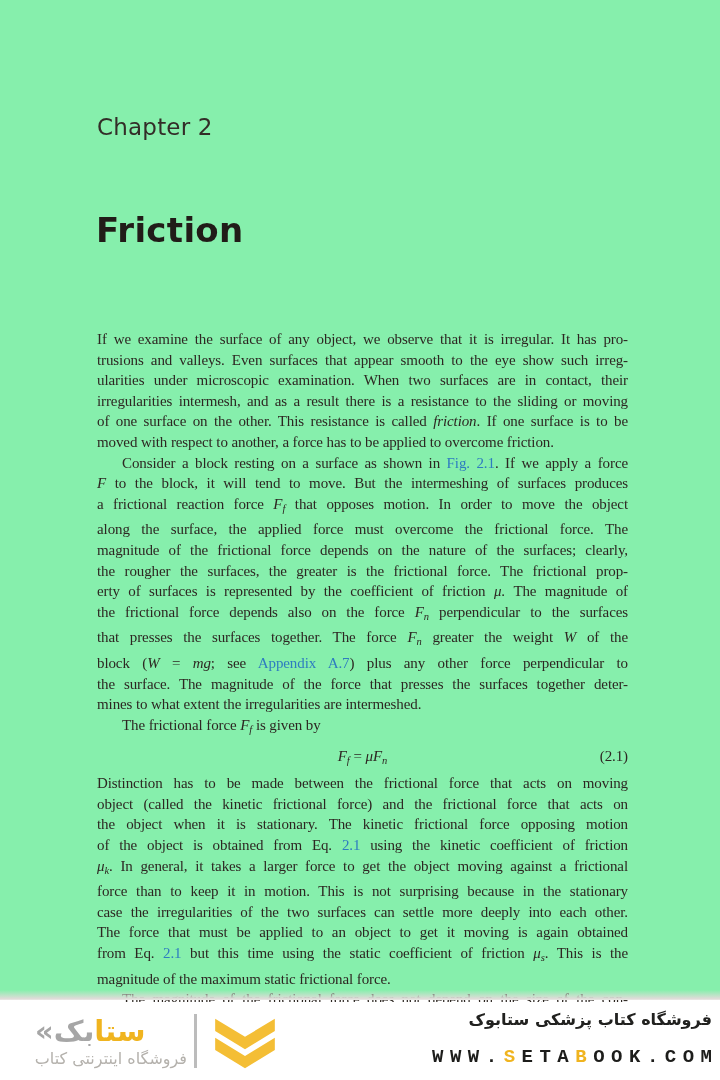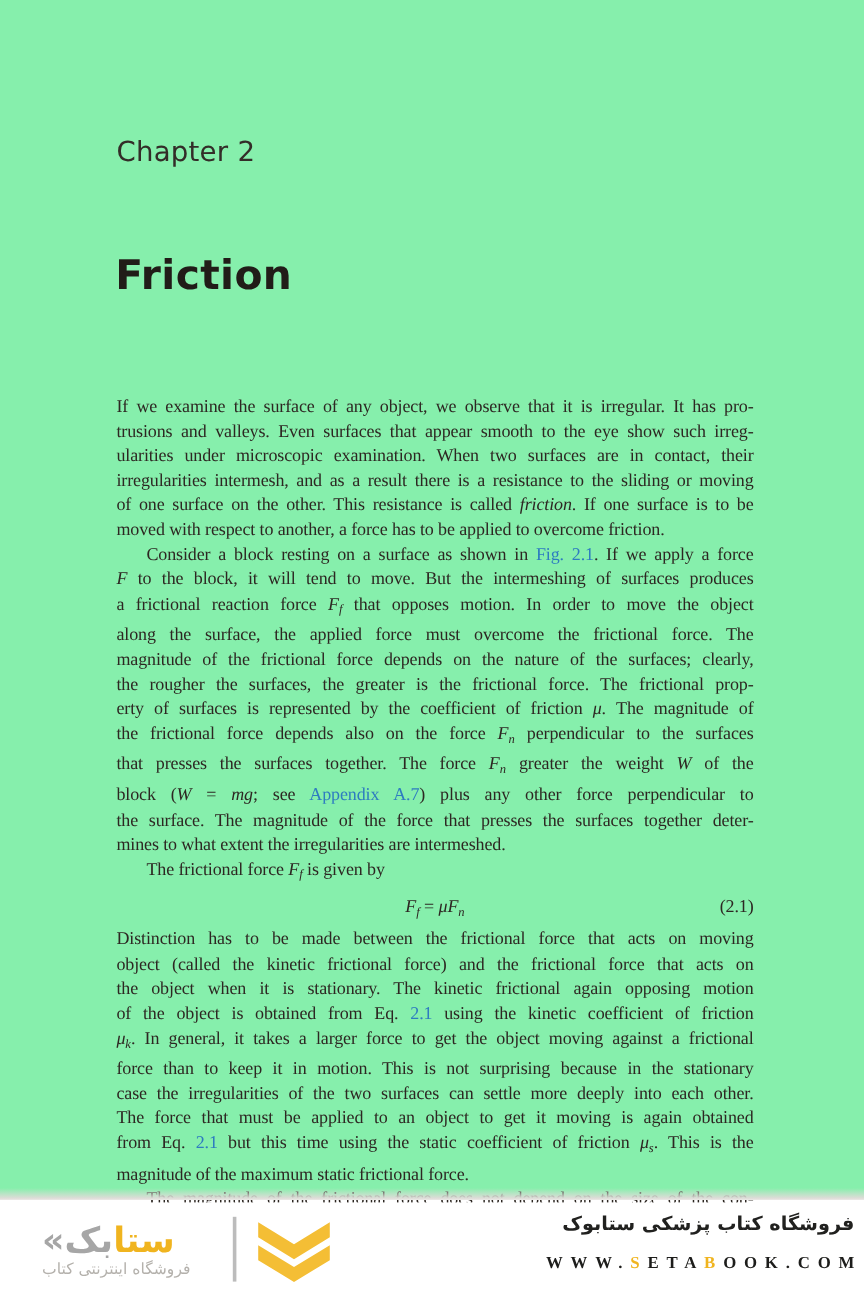--- a/index.html
+++ b/index.html
@@ -81,21 +81,21 @@
   .logo-wordmark {
     font-family: "DejaVu Sans", sans-serif;
     font-size: 29px;
     font-weight: 700;
     line-height: 32px;
     direction: rtl;
     white-space: nowrap;
   }
   .logo-tagline {
     font-family: "DejaVu Sans", sans-serif;
-    font-size: 13px;
+    font-size: 16px;
     color: #b4b1ac;
     direction: rtl;
     margin-top: 2px;
     white-space: nowrap;
   }
   .logo-divider {
     width: 3px; height: 54px;
     background: #bcbcbc;
     margin: 0 9px 0 7px;
   }
@@ -108,22 +108,22 @@
   .store-line {
     font-family: "DejaVu Sans", sans-serif;
     font-size: 16px;
     font-weight: 700;
     color: #21211f;
     direction: rtl;
     margin-bottom: 17px;
     white-space: nowrap;
   }
   .website-url {
-    font-family: Liberation Serif, serif;
-    font-size: 14px;
+    font-family: Liberation Mono, monospace;
+    font-size: 19px;
     font-weight: 700;
     letter-spacing: 6.5px;
     margin-right: -6.5px;
     color: #1d1d1b;
     white-space: nowrap;
   }
   .c-y { color: #f0b41f; }
   .c-d { color: #1d1d1b; }
   .c-g { color: #a6a6a6; }
 </style>
@@ -156,21 +156,21 @@
         <div class="line j"><span class="">the surface. The magnitude of the force that presses the surfaces together deter-</span></div>
         <div class="line"><span class="">mines to what extent the irregularities are intermeshed.</span></div>
       </div>
       <div class="para">
         <div class="line ind"><span class="">The frictional force </span><span class="seg-i">F</span><span class="seg-si">f</span><span class=""> is given by</span></div>
       </div>
       <div class="equation"><span><span class="seg-i">F</span><span class="seg-si">f</span><span class=""> = </span><span class="seg-i">μ</span><span class="seg-i">F</span><span class="seg-si">n</span></span><span class="eq-no">(2.1)</span></div>
       <div class="para">
         <div class="line j"><span class="">Distinction has to be made between the frictional force that acts on moving</span></div>
         <div class="line j"><span class="">object (called the kinetic frictional force) and the frictional force that acts on</span></div>
-        <div class="line j"><span class="">the object when it is stationary. The kinetic frictional again opposing motion</span></div>
+        <div class="line j"><span class="">the object when it is stationary. The kinetic frictional force opposing motion</span></div>
         <div class="line j"><span class="">of the object is obtained from Eq. </span><span class="seg-a">2.1</span><span class=""> using the kinetic coefficient of friction</span></div>
         <div class="line j"><span class="seg-i">μ</span><span class="seg-si">k</span><span class="">. In general, it takes a larger force to get the object moving against a frictional</span></div>
         <div class="line j"><span class="">force than to keep it in motion. This is not surprising because in the stationary</span></div>
         <div class="line j"><span class="">case the irregularities of the two surfaces can settle more deeply into each other.</span></div>
         <div class="line j"><span class="">The force that must be applied to an object to get it moving is again obtained</span></div>
         <div class="line j"><span class="">from Eq. </span><span class="seg-a">2.1</span><span class=""> but this time using the static coefficient of friction </span><span class="seg-i">μ</span><span class="seg-si">s</span><span class="">. This is the</span></div>
         <div class="line"><span class="">magnitude of the maximum static frictional force.</span></div>
       </div>
       <div class="para">
         <div class="line j ind"><span class="">The magnitude of the frictional force does not depend on the size of the con-</span></div>

